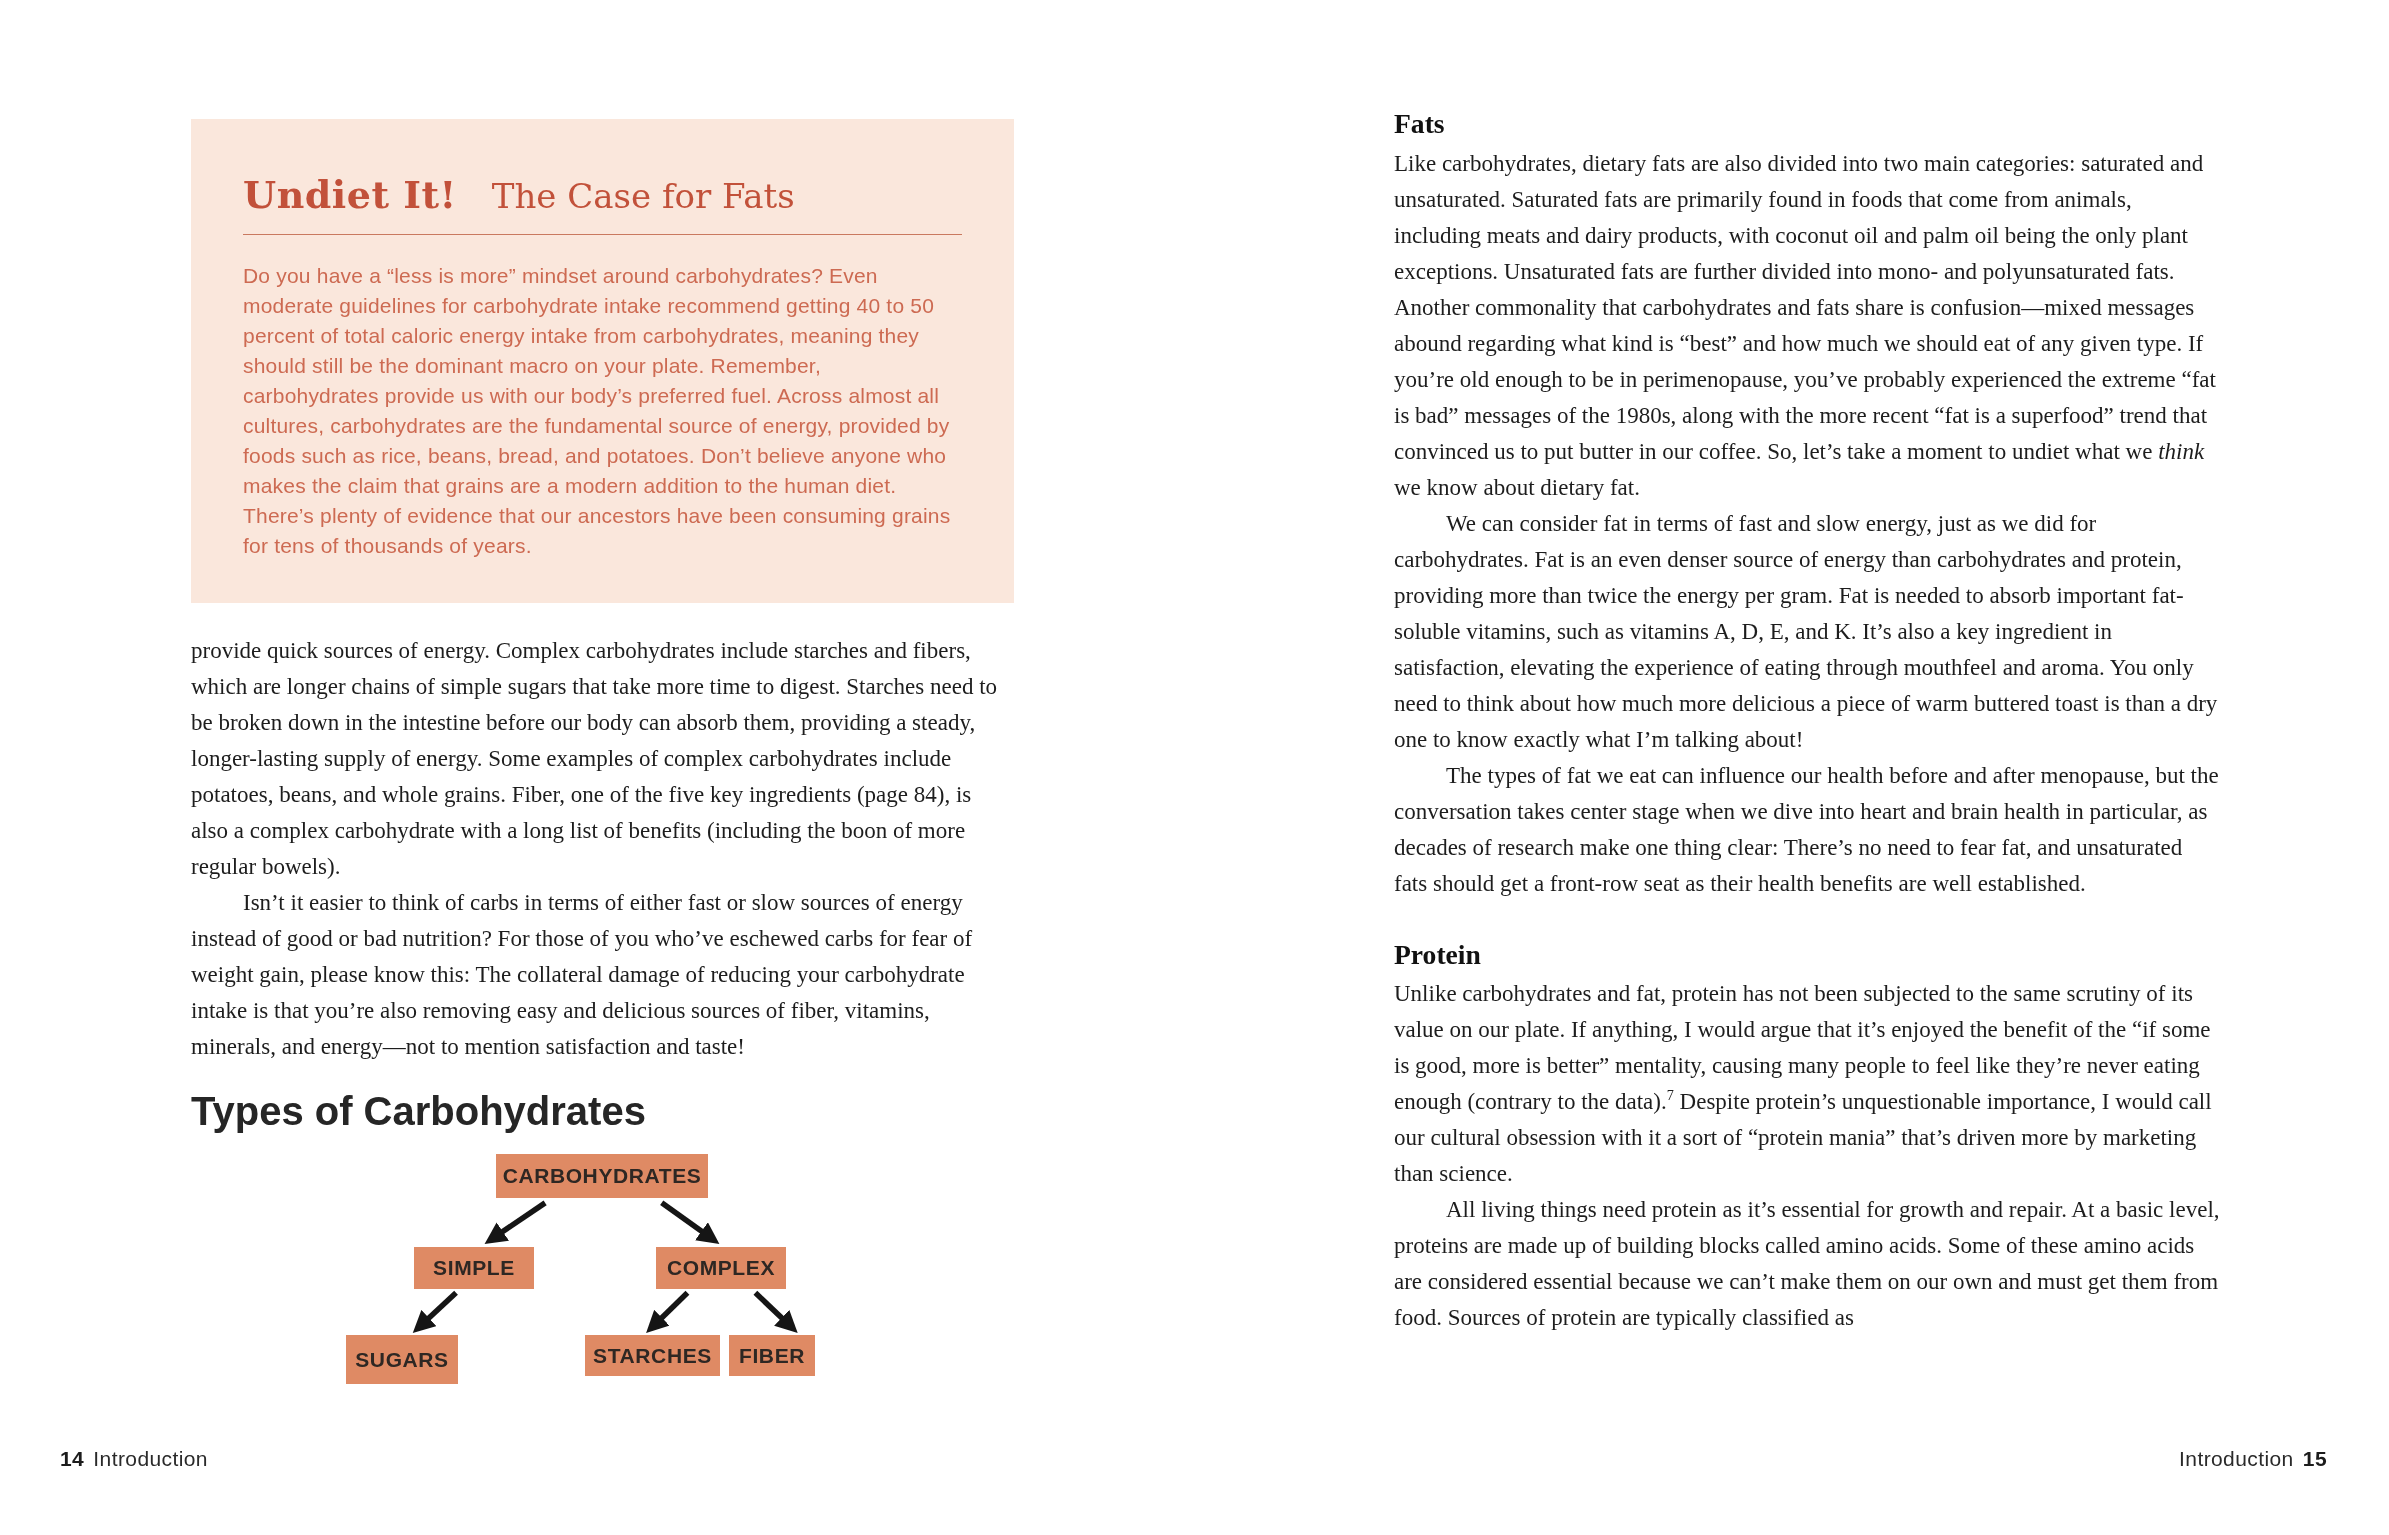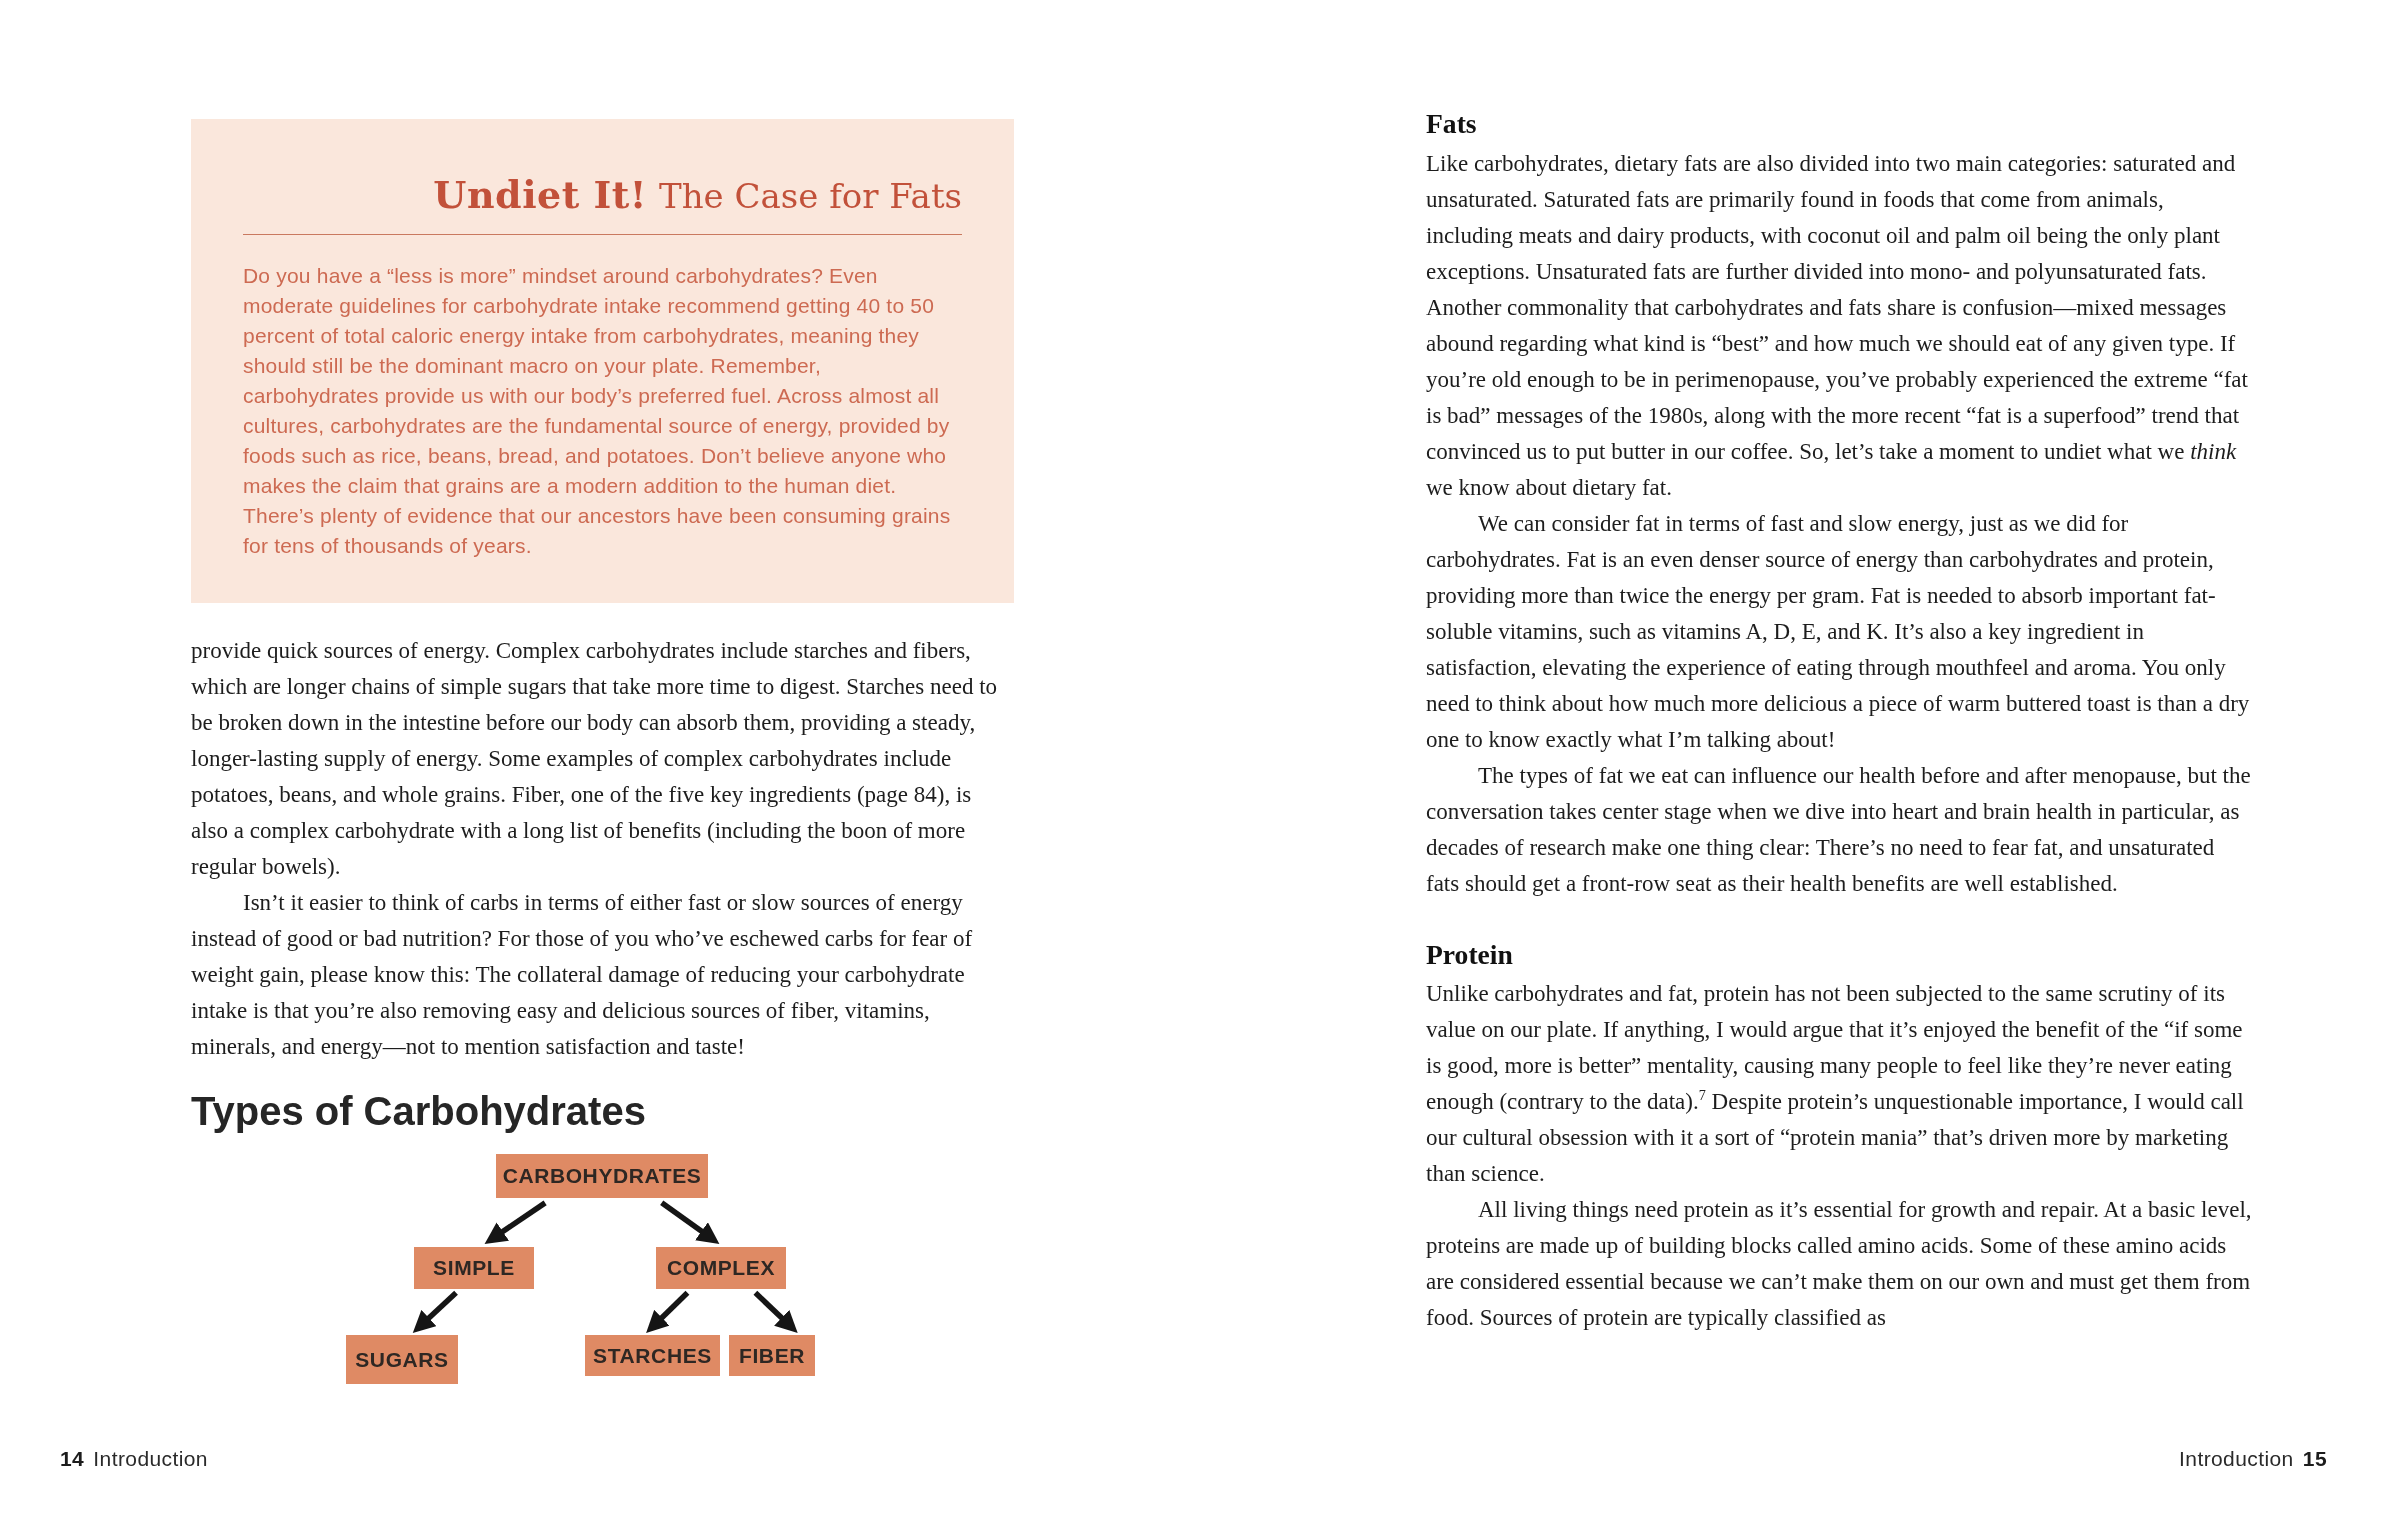--- a/index.html
+++ b/index.html
@@ -23,24 +23,23 @@
   .callout {
     box-sizing: border-box;
     min-height: 484px;
     background: #fae7dc;
     padding: 53px 52px 40px 52px;
     margin-bottom: 30px;
   }
   .callout-title-row {
     display: flex;
     align-items: baseline;
-    gap: 12px;
+    gap: 35px;
     color: #c2513a;
     font-family: "DejaVu Serif", serif;
-    justify-content: flex-end;
   }
   .callout-title-lead { font-size: 38px; font-weight: bold; letter-spacing: 0.5px; }
   .callout-title-rest { font-size: 34px; font-weight: normal; }
   .callout-rule {
     border: none;
     border-top: 1.8px solid #c9795f;
     margin: 16.5px 0 0 0;
   }
   .callout-body {
     margin-top: 26px;
@@ -95,21 +94,20 @@
   .node-starches { left: 394px; top: 246px; width: 135px; height: 41px; }
   .node-fiber    { left: 538px; top: 246px; width:  86px; height: 41px; }
   .diagram-arrows { position: absolute; left: 0; top: 0; }
 
   
   .right-col {
     position: absolute;
     left: 1394px;
     top: 108px;
     width: 827px;
-    margin-left: 32px;
   }
   .section-heading {
     margin: 0 0 5.5px 0;
     font-size: 27.6px;
     font-weight: bold;
     color: #111111;
   }
   .section-heading.second { margin-top: 37px; }
   sup { font-size: 0.62em; vertical-align: super; line-height: 0; }
 

